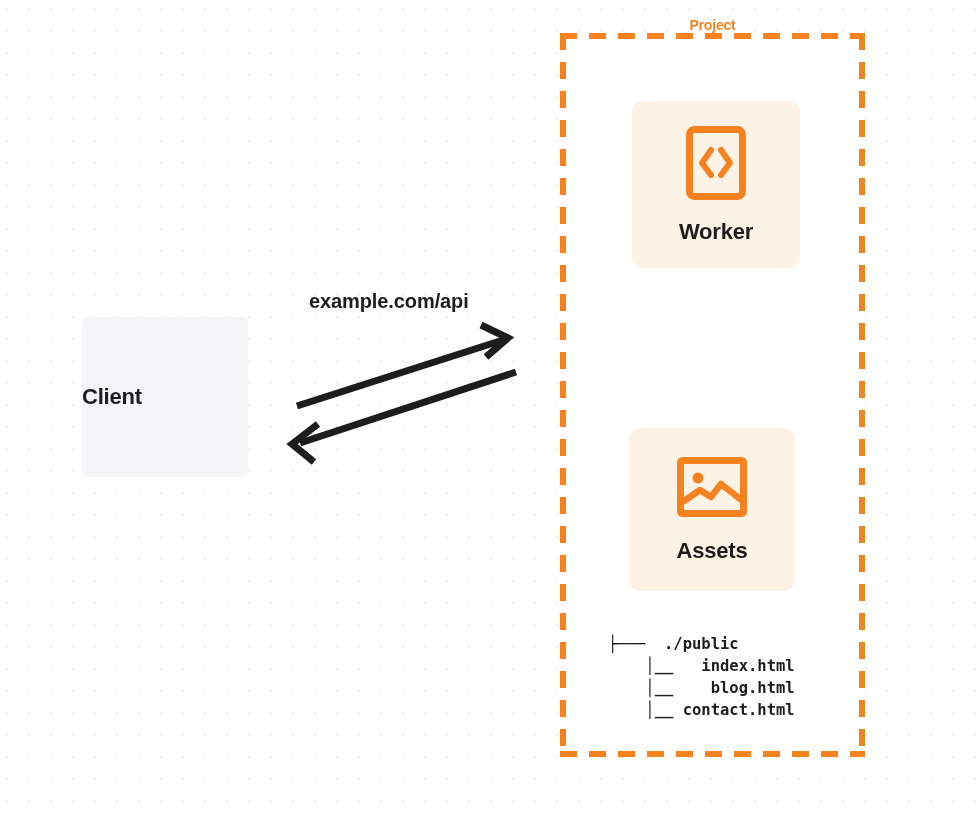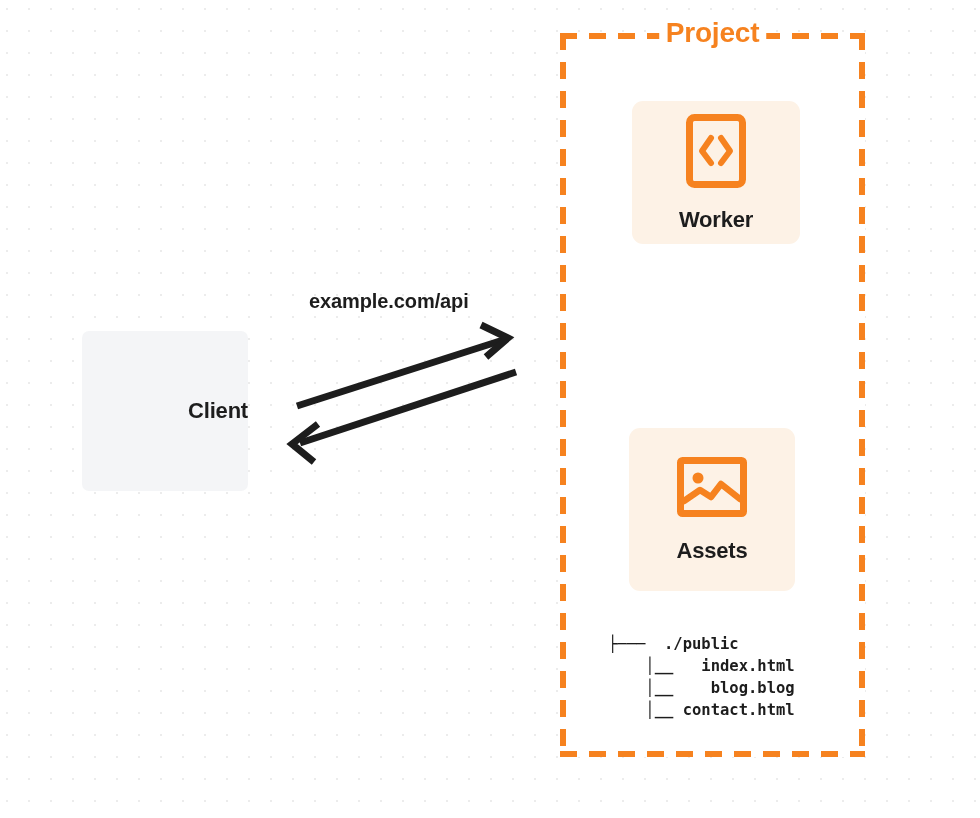--- a/index.html
+++ b/index.html
@@ -22,28 +22,28 @@
     background-color: #ffffff;
     background-image: radial-gradient(circle at 1.2px 1.2px, #ececec 1.2px, transparent 1.3px);
     background-size: 22px 22px;
     background-position: 6px 8px;
   }
 
   
   #client-node {
     position: absolute;
     left: 82px;
-    top: 331px;
+    top: 317px;
     width: 166px;
     height: 160px;
     background: #f4f5f7;
     border-radius: 7px;
     display: flex;
     align-items: center;
-    justify-content: flex-end;
+    justify-content: flex-start;
   }
   #client-node .node-label {
     font-size: 22px;
     font-weight: bold;
     color: #1d1d1d;
     letter-spacing: -0.2px;
   }
 
   
   #project-container {
@@ -73,42 +73,42 @@
     right: 0; top: 0; width: 6px; height: 100%;
     background-image: repeating-linear-gradient(to bottom, #f6821f 0 17px, transparent 17px 29px);
   }
   #project-title {
     position: absolute;
     left: 50%;
     top: -16px;
     transform: translateX(-50%);
     background: #ffffff;
     padding: 0 7px;
-    font-size: 28px;
+    font-size: 14px;
     font-weight: bold;
     color: #f6821f;
     letter-spacing: -0.2px;
     white-space: nowrap;
   }
 
   
   .service-card {
     position: absolute;
     background: #fdf2e6;
     border-radius: 11px;
     display: flex;
     flex-direction: column;
     align-items: center;
     justify-content: center;
   }
   #worker-card {
     left: 72px;
     top: 68px;
     width: 168px;
-    height: 143px;
+    height: 167px;
   }
   #assets-card {
     left: 69px;
     top: 395px;
     width: 166px;
     height: 163px;
   }
   .service-card .card-icon {
     display: block;
     margin-bottom: 14px;
@@ -203,17 +203,17 @@
           <rect x="4.5" y="4.5" width="63" height="53" rx="2" ry="2" fill="none" stroke="#f6821f" stroke-width="7"></rect>
           <circle cx="22" cy="22" r="5.5" fill="#f6821f"></circle>
           <polyline points="8,45 24,34 35,41 45,28 64,43" fill="none" stroke="#f6821f" stroke-width="6.5" stroke-linecap="round" stroke-linejoin="round"></polyline>
         </svg>
       </span>
       <span class="card-label">Assets</span>
     </div>
 
     <pre id="file-tree">├───  ./public
     │__   index.html
-    │__    blog.blog
+    │__    blog.html
     │__ contact.html</pre>
   </div>
 
 </div>
 
 </body></html>

